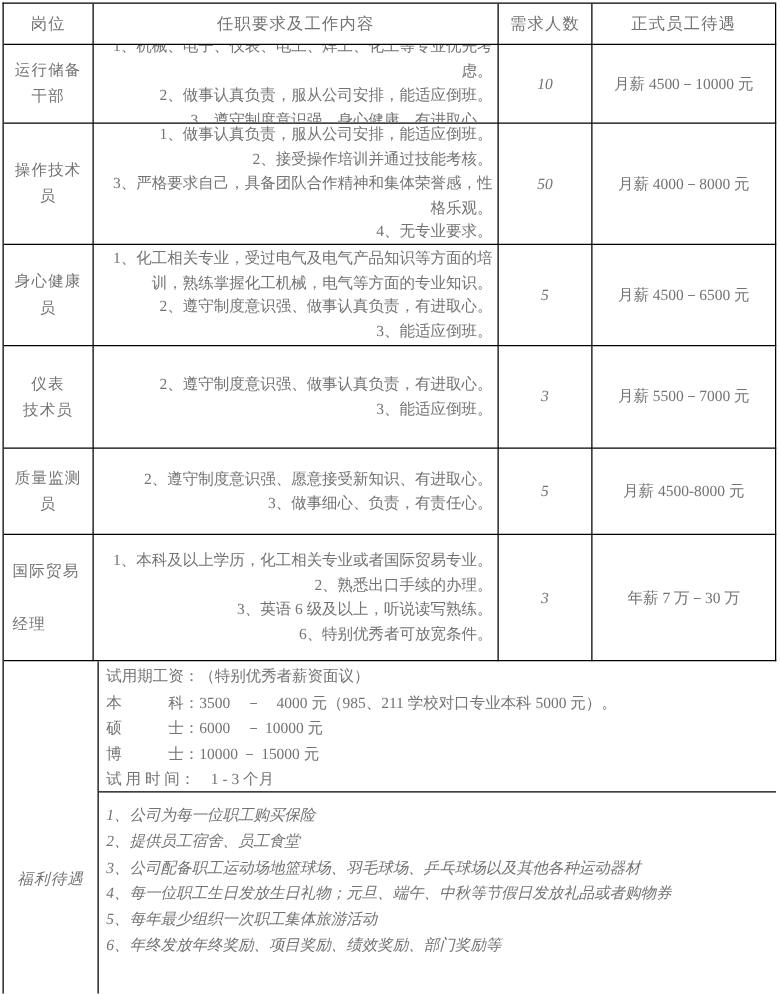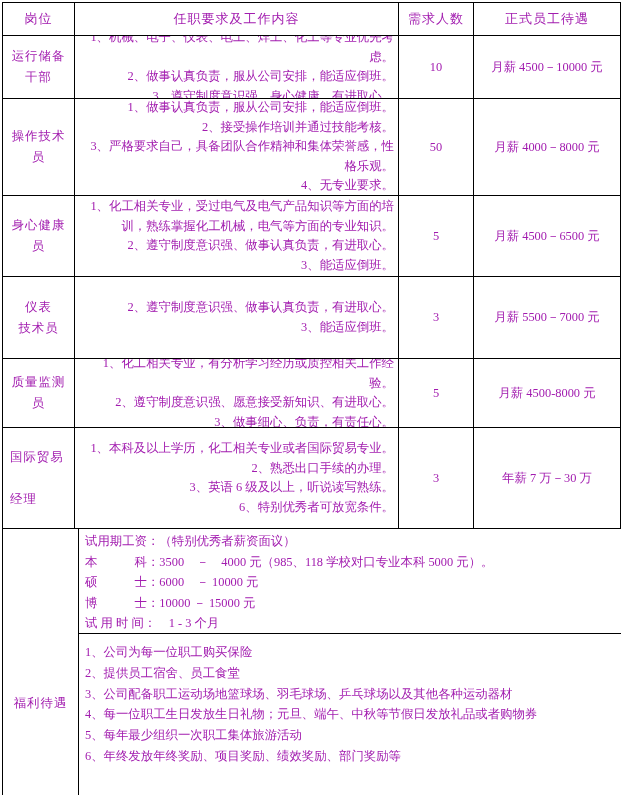--- a/index.html
+++ b/index.html
@@ -1,54 +1,54 @@
 <!DOCTYPE html>
 <html><head>
 <meta charset="utf-8">
 <style>
   html,body{margin:0;padding:0;background:#fff;}
   .page{
     position:relative;width:624px;height:795px;background:#fff;overflow:hidden;
-    font-family:"Liberation Serif","DejaVu Serif",serif;color:#a21caf;
+    font-family:"Liberation Serif","DejaVu Serif",serif;color:#737373;
   }
   .tbl{
     position:absolute;left:2px;top:2px;height:793px;
     display:grid;
     grid-template-columns:72px 324px 75px 147px;
     grid-template-rows:33px 63px 97px 81px 82px 69px 101px 1fr;
     border-left:1px solid #000;border-top:1px solid #000;
     font-size:12.4px;
   }
   .cell{
     box-sizing:border-box;border-right:1px solid #000;border-bottom:1px solid #000;
     display:flex;flex-direction:column;justify-content:center;overflow:hidden;
   }
   .hcell{align-items:center;text-align:center;font-size:13px;letter-spacing:1px;}
   .pos{align-items:center;text-align:center;white-space:pre-line;line-height:21px;letter-spacing:1px;}
   .pos-left{align-items:flex-start;text-align:left;padding-left:7px;letter-spacing:1px;}
   .req{align-items:stretch;text-align:right;padding:1px 4px 1px 6px;}
   .req .item{line-height:19.5px;}
-  .num{align-items:center;text-align:center;}
+  .num{align-items:center;text-align:center;font-style:italic;}
   .sal{align-items:center;text-align:center;white-space:pre;}
   .bottom{
     grid-column:1 / -1;grid-row:8;box-sizing:border-box;display:flex;align-items:stretch;overflow:hidden;
   }
   .blabel{
     box-sizing:border-box;width:76px;border-right:1px solid #000;
     display:flex;flex-direction:column;align-items:center;
-    padding-top:164px;letter-spacing:1px;line-height:21px;
+    padding-top:164px;letter-spacing:1px;line-height:21px;font-style:italic;
   }
   .bright{flex:1;display:flex;flex-direction:column;min-width:0;}
   .probation{
     box-sizing:border-box;height:105px;border-bottom:1px solid #000;
     padding:2px 2px 0 6px;overflow:hidden;
   }
   .probation .item{white-space:pre;line-height:20.5px;}
   .welfare{flex:1;padding:8px 2px 0 6px;overflow:hidden;}
-  .welfare .item{line-height:20.8px;}
+  .welfare .item{line-height:20.8px;font-style:italic;}
 </style>
 </head>
 <body>
 
 <div class="page">
   <div class="tbl">
 
     <div class="cell hcell">岗位</div>
     <div class="cell hcell">任职要求及工作内容</div>
     <div class="cell hcell">需求人数</div>
@@ -90,21 +90,20 @@
     <div class="cell req">
         <div class="item">2、遵守制度意识强、做事认真负责，有进取心。</div>
         <div class="item">3、能适应倒班。</div>
       </div>
     <div class="cell num">3</div>
     <div class="cell sal">月薪 5500－7000 元</div>
 
     <div class="cell pos">质量监测
 员</div>
     <div class="cell req">
-        <div class="item">1、化工相关专业，有分析学习经历或质控相关工作经验。</div>
         <div class="item">2、遵守制度意识强、愿意接受新知识、有进取心。</div>
         <div class="item">3、做事细心、负责，有责任心。</div>
       </div>
     <div class="cell num">5</div>
     <div class="cell sal">月薪 4500-8000 元</div>
 
     <div class="cell pos pos-left">国际贸易
 
 经理</div>
     <div class="cell req">
@@ -114,21 +113,21 @@
         <div class="item">6、特别优秀者可放宽条件。</div>
       </div>
     <div class="cell num">3</div>
     <div class="cell sal">年薪 7 万－30 万</div>
 
     <div class="bottom">
       <div class="blabel">福利待遇</div>
       <div class="bright">
         <div class="probation">
             <div class="item">试用期工资：（特别优秀者薪资面议）</div>
-            <div class="item">本　　　科：3500　－　4000 元（985、118 学校对口专业本科 5000 元）。</div>
+            <div class="item">本　　　科：3500　－　4000 元（985、211 学校对口专业本科 5000 元）。</div>
             <div class="item">硕　　　士：6000　－ 10000 元</div>
             <div class="item">博　　　士：10000 － 15000 元</div>
             <div class="item">试 用 时 间：　1 - 3 个月</div>
           </div>
         <div class="welfare">
             <div class="item">1、公司为每一位职工购买保险</div>
             <div class="item">2、提供员工宿舍、员工食堂</div>
             <div class="item">3、公司配备职工运动场地篮球场、羽毛球场、乒乓球场以及其他各种运动器材</div>
             <div class="item">4、每一位职工生日发放生日礼物；元旦、端午、中秋等节假日发放礼品或者购物券</div>
             <div class="item">5、每年最少组织一次职工集体旅游活动</div>

